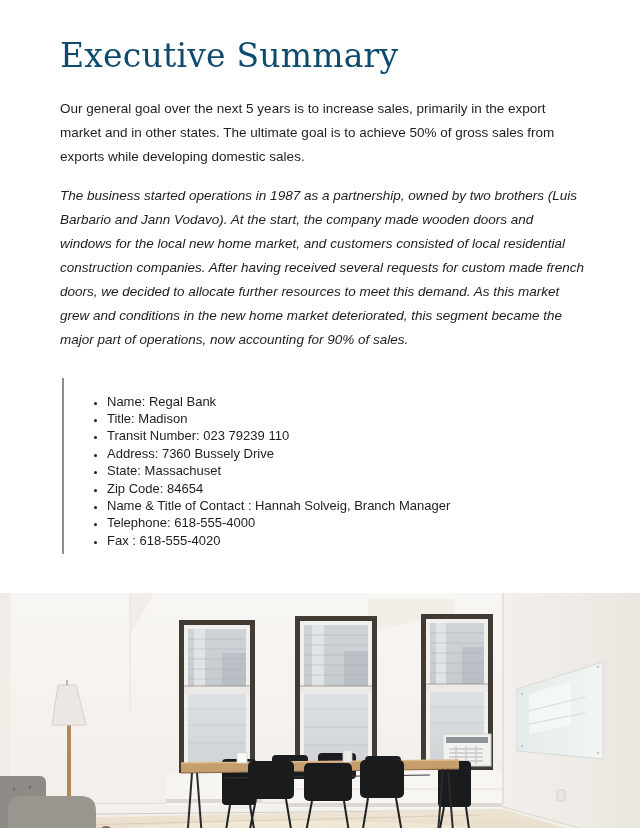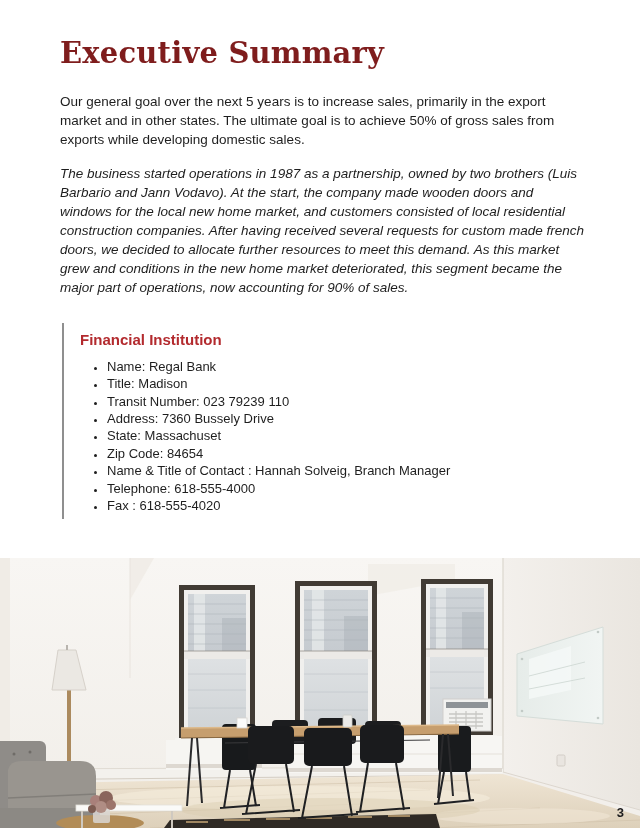--- a/index.html
+++ b/index.html
@@ -2,24 +2,24 @@
 <html style="--heading-red: #b32a2e; --text: #1e1e1e; --accent-bar: #8f8f8f;"><head>
 <meta charset="utf-8">
 <style>
   html,body{margin:0;padding:0;}
   body{
     width:640px;height:828px;overflow:hidden;background:#ffffff;
     font-family:"Liberation Sans", sans-serif;color:var(--text,#1e1e1e);
   }
   .content{padding:36px 56px 0 60px;}
   .title{
-    margin:0;font-family:"DejaVu Serif", serif;font-weight:700;
-    font-size:29px;line-height:1.2;color:#7f1d1d;letter-spacing:.2px;
-  }
-  .para{width:527px;margin:0;font-size:13.5px;line-height:19px;}
+    margin:0;font-family:"DejaVu Serif", serif;font-weight:400;
+    font-size:33px;line-height:1.2;color:#0c4a6e;letter-spacing:.2px;
+  }
+  .para{width:527px;margin:0;font-size:13.5px;line-height:24px;}
   .para-1{margin-top:21px;}
   .para-2{margin-top:15px;font-style:italic;}
   .fin{
     margin:26px 0 0 2px;border-left:2px solid var(--accent-bar,#8f8f8f);
     padding:7px 0 5px 16px;
   }
   .fin-heading{
     margin:0;font-size:15px;line-height:20px;font-weight:700;
     color:var(--heading-red,#b32a2e);
   }
@@ -34,21 +34,20 @@
 </style>
 </head>
 <body>
 
 <div class="content">
   <h1 class="title">Executive Summary</h1>
   <p class="para para-1">Our general goal over the next 5 years is to increase sales, primarily in the export market and in other states. The ultimate goal is to achieve 50% of gross sales from exports while developing domestic sales.</p>
   <p class="para para-2">The business started operations in 1987 as a partnership, owned by two brothers (Luis Barbario and Jann Vodavo). At the start, the company made wooden doors and windows for the local new home market, and customers consisted of local residential construction companies. After having received several requests for custom made french doors, we decided to allocate further resources to meet this demand. As this market grew and conditions in the new home market deteriorated, this segment became the major part of operations, now accounting for 90% of sales.</p>
 
   <section class="fin">
-    <h2 class="fin-heading">Financial Institution</h2>
     <ul class="fin-list">
       <li>Name: Regal Bank</li>
       <li>Title: Madison</li>
       <li>Transit Number: 023 79239 110</li>
       <li>Address: 7360 Bussely Drive</li>
       <li>State: Massachuset</li>
       <li>Zip Code: 84654</li>
       <li>Name &amp; Title of Contact : Hannah Solveig, Branch Manager</li>
       <li>Telephone: 618-555-4000</li>
       <li>Fax : 618-555-4020</li>

